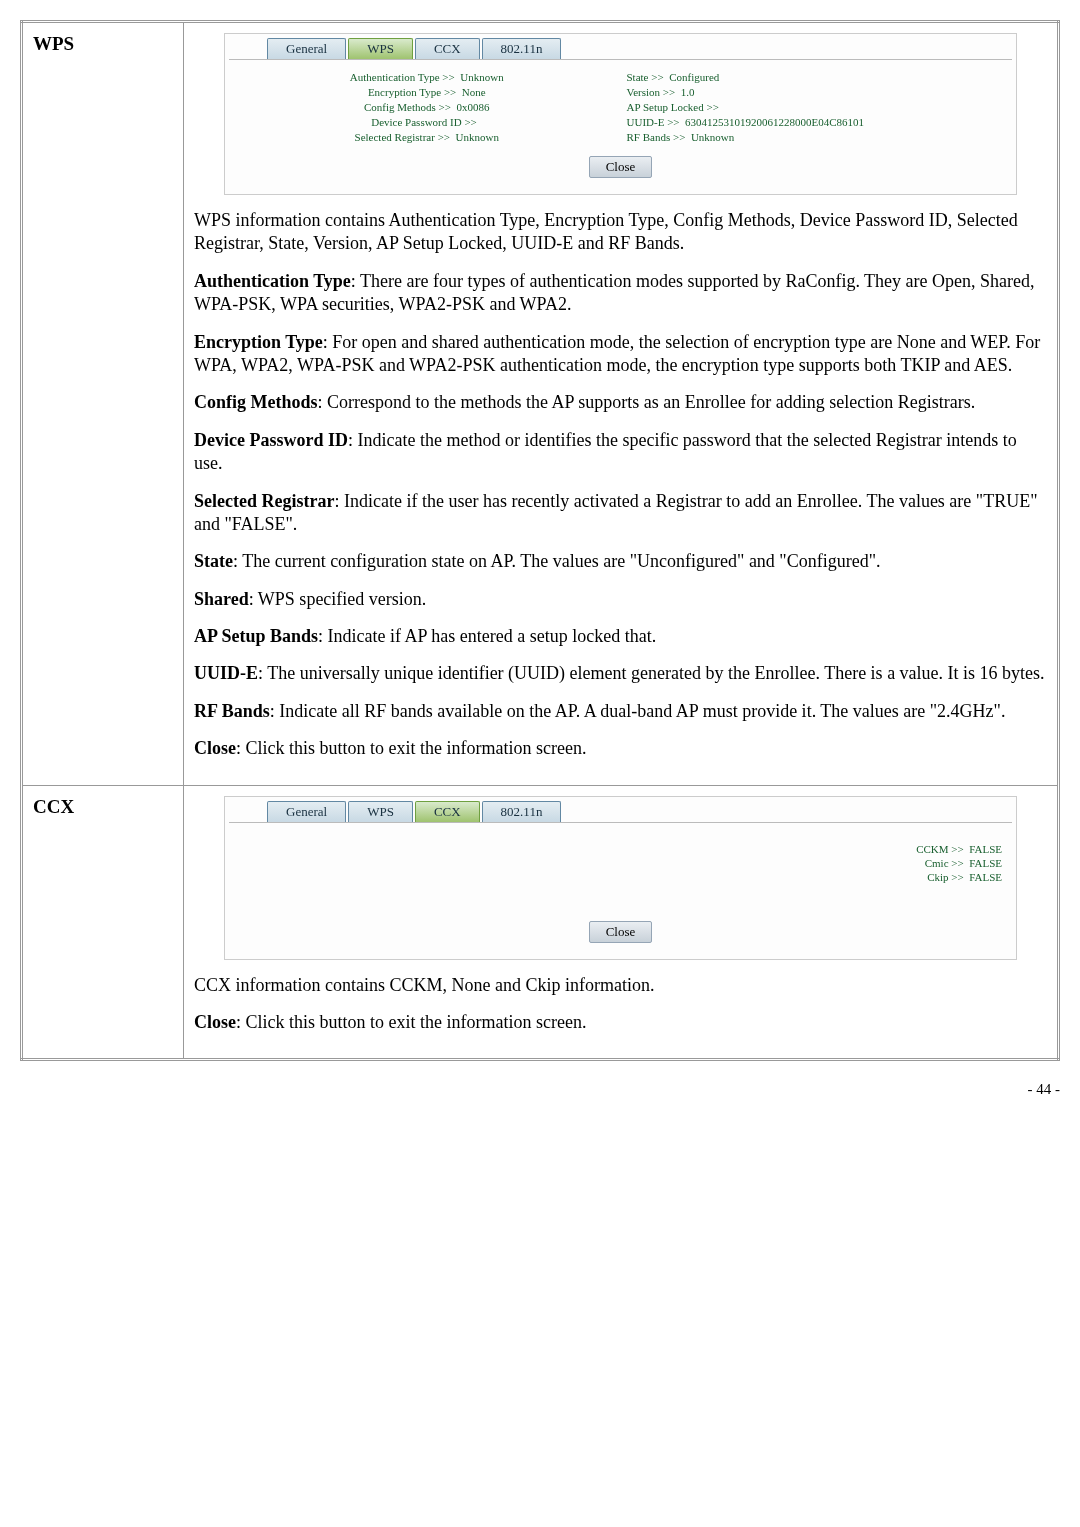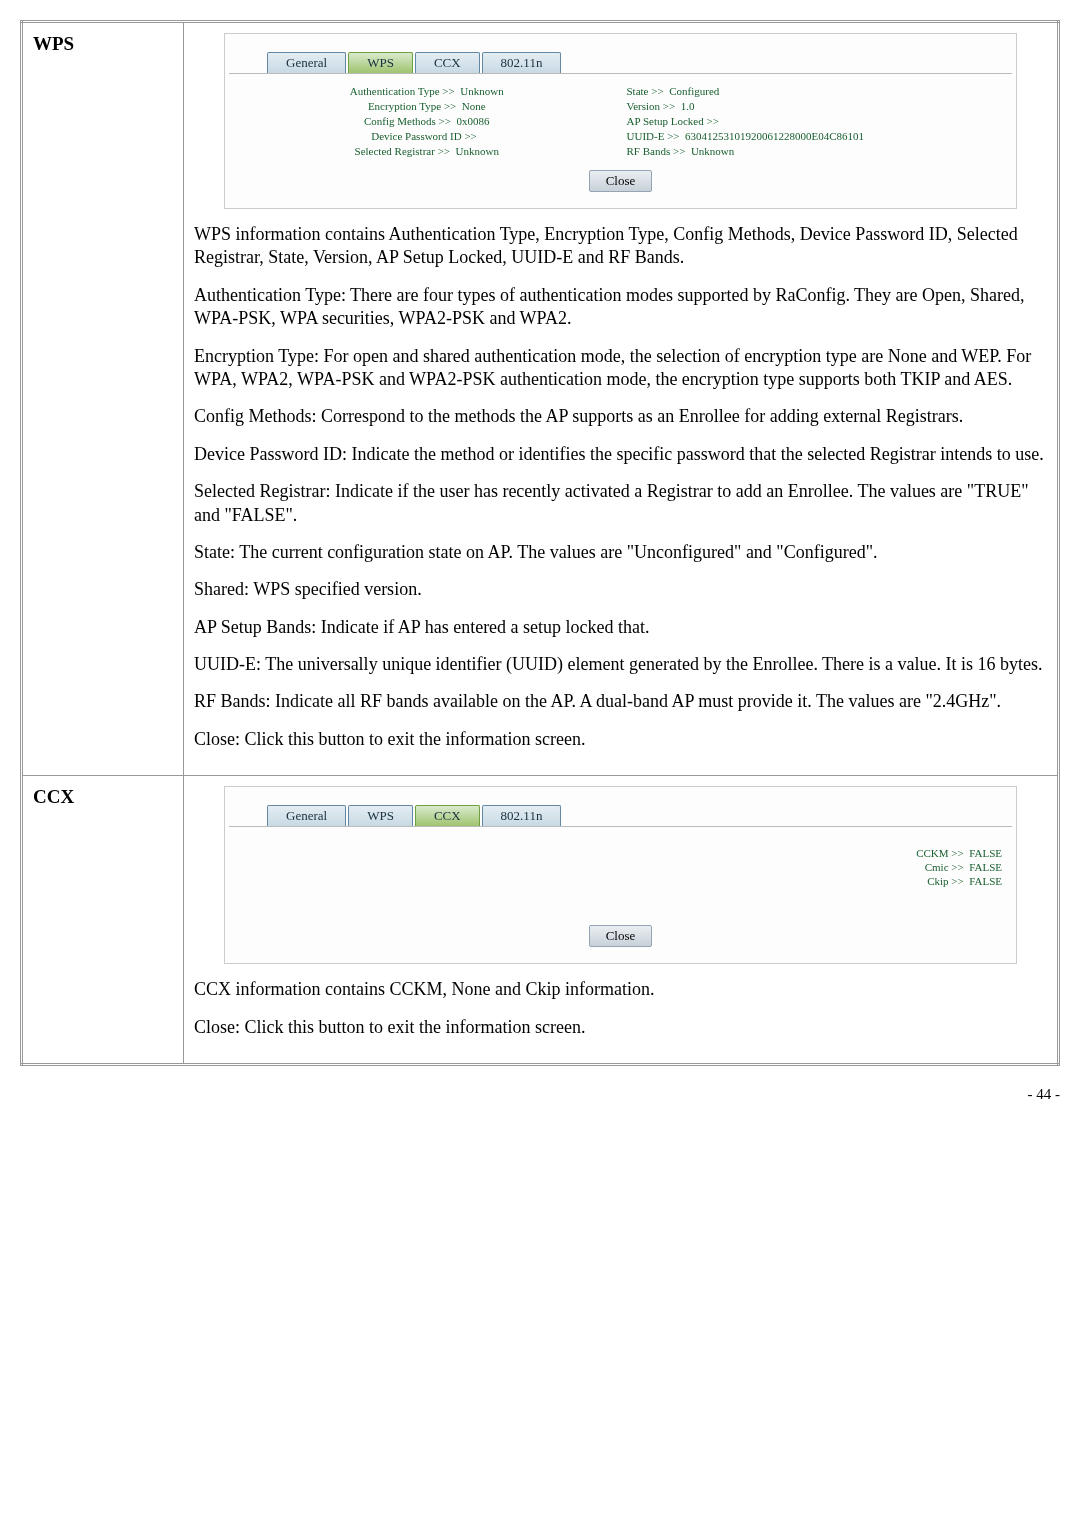--- a/index.html
+++ b/index.html
@@ -21,21 +21,21 @@
   padding: 10px;
   vertical-align: top;
 }
 .label-cell {
   width: 140px;
   font-weight: bold;
   font-size: 19px;
 }
 .ui-panel {
   border: 1px solid #ccc;
-  padding: 18px 4px 10px 4px;
+  padding: 4px 4px 10px 4px;
   margin: 0 30px;
   background: #fdfdfd;
 }
 .tab-row {
   display: flex;
   margin-left: 38px;
 }
 .tab {
   padding: 2px 18px;
   font-size: 13px;
@@ -80,21 +80,21 @@
   font-size: 13px;
   background: linear-gradient(#eaeef2,#c8d1d9);
   border: 1px solid #95a5b5;
   border-radius: 2px;
 }
 .body-text {
   font-size: 18px;
   margin: 14px 0;
   line-height: 1.3;
 }
-.body-text b { font-weight: normal; margin-top: 24px; }
+.body-text b { font-weight: bold; margin-top: 24px; }
 .ccx-values {
   font-size: 11px;
   color: #1a6030;
   padding: 10px 0 26px 70px;
 }
 .ccx-line { margin: 2px 0; text-align: right; }
 .footer {
   text-align: right;
   font-size: 15px;
   margin-top: 20px;
@@ -139,21 +139,21 @@
       </div>
     </div>
     <div class="close-row">
       <span class="close-btn">Close</span>
     </div>
   </div>
 
   <p class="body-text">WPS information contains Authentication Type, Encryption Type, Config Methods, Device Password ID, Selected Registrar, State, Version, AP Setup Locked, UUID-E and RF Bands.</p>
   <p class="body-text"><b>Authentication Type</b><span>: There are four types of authentication modes supported by RaConfig. They are Open, Shared, WPA-PSK, WPA securities, WPA2-PSK and WPA2.</span></p>
   <p class="body-text"><b>Encryption Type</b><span>: For open and shared authentication mode, the selection of encryption type are None and WEP. For WPA, WPA2, WPA-PSK and WPA2-PSK authentication mode, the encryption type supports both TKIP and AES.</span></p>
-  <p class="body-text"><b>Config Methods</b><span>: Correspond to the methods the AP supports as an Enrollee for adding external Registrars.</span></p>
+  <p class="body-text"><b>Config Methods</b><span>: Correspond to the methods the AP supports as an Enrollee for adding selection Registrars.</span></p>
   <p class="body-text"><b>Device Password ID</b><span>: Indicate the method or identifies the specific password that the selected Registrar intends to use.</span></p>
   <p class="body-text"><b>Selected Registrar</b><span>: Indicate if the user has recently activated a Registrar to add an Enrollee. The values are "TRUE" and "FALSE".</span></p>
   <p class="body-text"><b>State</b><span>: The current configuration state on AP. The values are "Unconfigured" and "Configured".</span></p>
   <p class="body-text"><b>Shared</b><span>: WPS specified version.</span></p>
   <p class="body-text"><b>AP Setup Bands</b><span>: Indicate if AP has entered a setup locked that.</span></p>
   <p class="body-text"><b>UUID-E</b><span>: The universally unique identifier (UUID) element generated by the Enrollee. There is a value. It is 16 bytes.</span></p>
   <p class="body-text"><b>RF Bands</b><span>: Indicate all RF bands available on the AP. A dual-band AP must provide it. The values are "2.4GHz".</span></p>
   <p class="body-text"><b>Close</b><span>: Click this button to exit the information screen.</span></p>
 </td>
 </tr>

